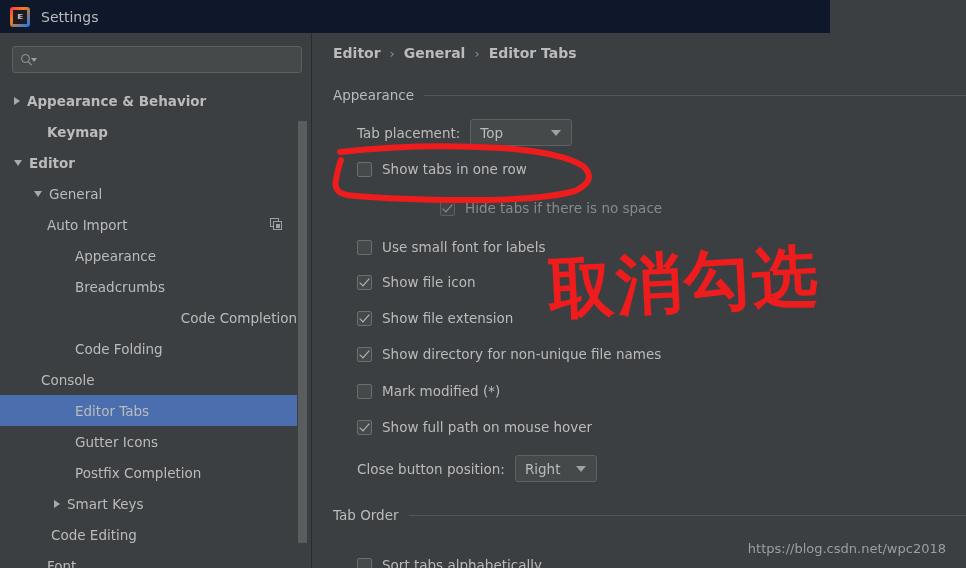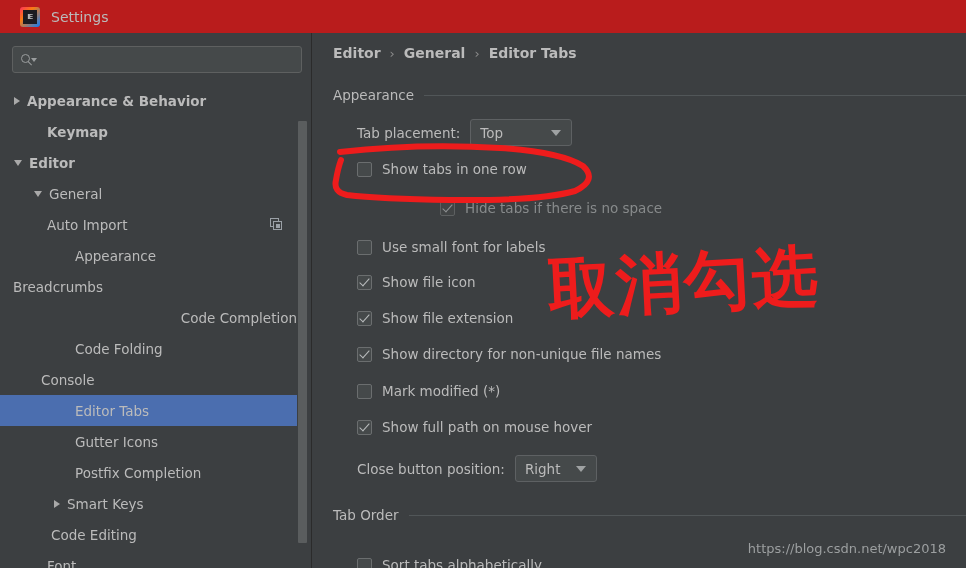--- a/index.html
+++ b/index.html
@@ -13,24 +13,24 @@
   #app {
     position: relative;
     width: 966px; height: 568px;
     background: #3c3f41;
     overflow: hidden;
   }
 
   
   .titlebar {
     position: absolute; left: 0; top: 0;
-    width: 966px; height: 33px;
-    background: #b91c1c;
-    display: flex; align-items: center;
-    padding-left: 20px;
+    width: 830px; height: 33px;
+    background: #0f172a;
+    display: flex; align-items: center;
+    padding-left: 10px;
   }
   .ij-logo {
     width: 20px; height: 20px; position: relative;
     border-radius: 3px; overflow: hidden;
     background: linear-gradient(135deg, #fe315d 0%, #f97a12 35%, #087cfa 100%);
     flex: 0 0 auto;
   }
   .ij-logo .inner {
     position: absolute; left: 3px; top: 3px;
     width: 14px; height: 14px; background: #1b1b21;
@@ -311,21 +311,21 @@
             <span class="copy-ic-a"></span>
             <span class="copy-ic-b">
               <i></i>
             </span>
           </span>
         </div>
         <div class="tree-row" style="padding-left: 62px;">
           <span class="arrow none"></span>
           <span>Appearance</span>
         </div>
-        <div class="tree-row" style="">
+        <div class="tree-row" style="padding-left: 62px;">
           <span class="arrow none"></span>
           <span>Breadcrumbs</span>
         </div>
         <div class="tree-row" style="padding-left: 62px; justify-content: flex-end;">
           <span class="arrow none"></span>
           <span>Code Completion</span>
         </div>
         <div class="tree-row" style="padding-left: 62px;">
           <span class="arrow none"></span>
           <span>Code Folding</span>

